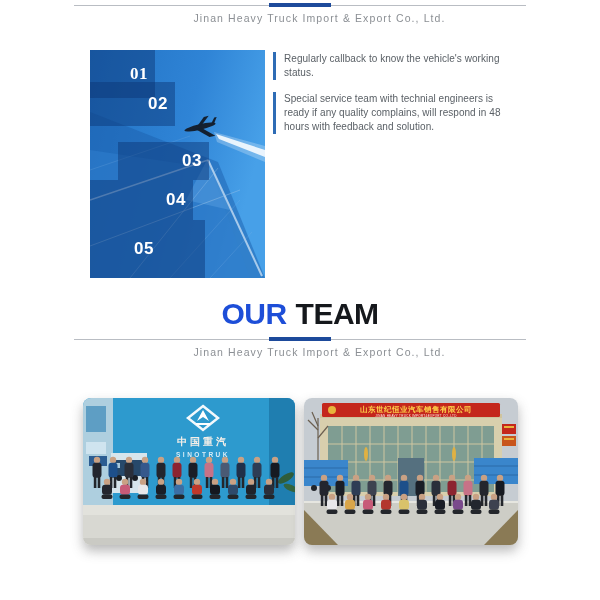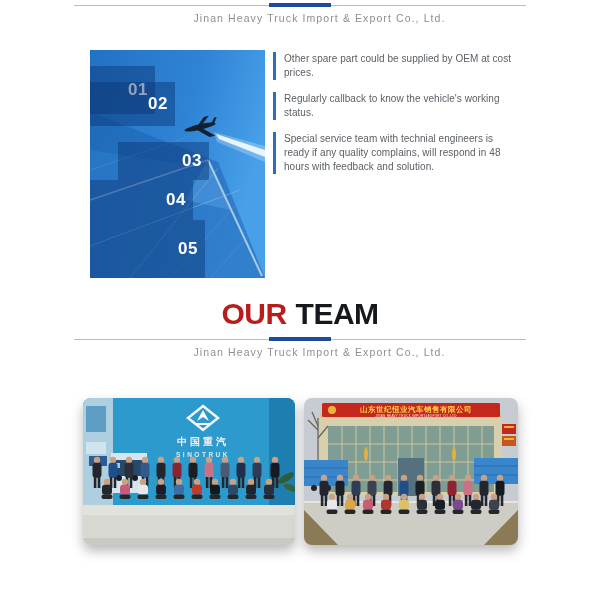--- a/index.html
+++ b/index.html
@@ -11,34 +11,34 @@
   .rule { position:relative; width:452px; margin:0 auto; border-top:1px solid #b9bdc3; height:0; }
   .rule-accent { position:absolute; left:50%; transform:translateX(-50%); top:-3px; width:62px; height:4px; background:#1d4a9b; }
   .company { text-align:center; margin-top:6px; font-size:10.5px; color:#8b8f94; letter-spacing:1.1px;padding-left:39px; }
 
   
   .services { position:absolute; top:50px; left:90px; width:422px; display:flex; gap:8px; }
   .steps-image { position:relative; width:175px; height:228px; overflow:hidden; flex:none; }
   .steps-image svg { position:absolute; inset:0; display:block; }
   .step { position:absolute; left:0; background:rgba(10,53,115,0.46); display:flex; align-items:center; justify-content:flex-end; }
   .step span { color:#fff; font-weight:bold; font-size:17px; padding-right:7px; letter-spacing:0.5px; }
-  .step1 { top:16px;    height:48px; width:65px; }
+  .step1 { top:0;    height:48px; width:65px;font-family:Liberation Serif, serif; }
   .step2 { top:32px;  height:44px; width:85px;text-align:right; }
   .step3 { top:92px;  height:38px; width:91px;margin-left:28px; }
   .step4 { top:130px; height:40px; width:103px; }
-  .step5 { top:170px; height:58px; width:115px; }
+  .step5 { top:170px; height:58px; width:115px;justify-content:center; }
 
   .service-list { list-style:none; width:239px; padding-top:2px; }
   .service-list li { border-left:3px solid #2e6cb5; padding-left:8px; margin-bottom:12px;
                      font-size:10px; line-height:14px; color:#5a6066; letter-spacing:0.05px; }
 
   
   .team-title { position:absolute; top:297px; left:0; width:100%; text-align:center;
                 font-size:30px; font-weight:800; letter-spacing:-0.5px; color:#15181c; }
-  .team-title .blue { color:#b91c1c; margin-right:9px;margin-top:37px; }
+  .team-title .blue { color:#1d4ed8; margin-right:9px;margin-top:37px; }
 
   
   .photos { position:absolute; top:398px; left:83px; width:434px; display:flex; gap:9px; }
   .photo { position:relative; border-radius:8px; overflow:hidden; flex:none;
            box-shadow:0 6px 12px rgba(70,70,70,0.38); }
   .photo svg { display:block; }
 </style>
 </head>
 <body>
 
@@ -95,21 +95,20 @@
         </div>
       <div class="step step4">
           <span>04</span>
         </div>
       <div class="step step5">
           <span>05</span>
         </div>
     </div>
 
     <ul class="service-list">
-      <li>Other spare part could be supplied by OEM at cost prices.</li>
       <li>Regularly callback to know the vehicle's working status.</li>
       <li>Special service team with technial engineers is ready if any quality complains, will respond in 48 hours with feedback and solution.</li>
     </ul>
   </div>
 
   <h2 class="team-title"><span class="blue">OUR</span><span>TEAM</span></h2>
 
   <div class="hdr" style="top:339px">
     <div class="rule">
       <span class="rule-accent"></span>

